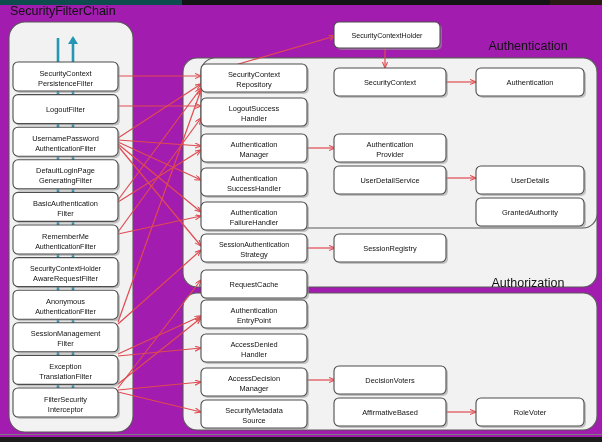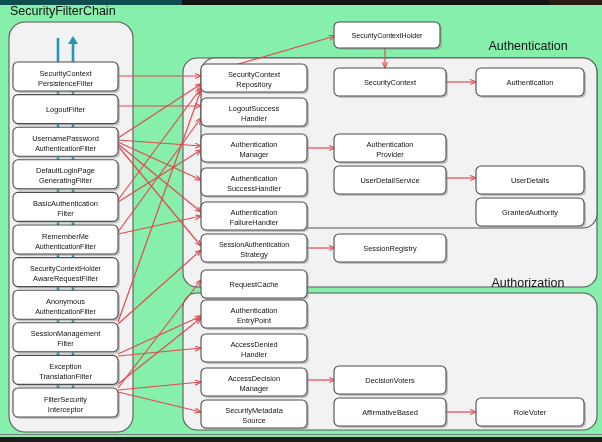--- a/index.html
+++ b/index.html
@@ -1,17 +1,17 @@
 <!DOCTYPE html>
 <html><head>
 <meta charset="utf-8">
 <style>
   html,body{margin:0;padding:0;background:#ffffff;}
   body{width:602px;height:442px;overflow:hidden;font-family:"Liberation Sans",sans-serif;}
-  #stage{position:relative;width:602px;height:442px;background:#86efac;}
+  #stage{position:relative;width:602px;height:442px;background:#a21caf;}
   .topstrip{position:absolute;left:0;top:0;width:602px;height:5px;background:#1b1b1b;}
   .topstrip .seg1{position:absolute;left:0;top:0;width:182px;height:5px;background:#0d4d4d;}
   .topstrip .seg2{position:absolute;left:182px;top:0;width:368px;height:5px;background:#141414;}
   .topstrip .seg3{position:absolute;left:550px;top:0;width:52px;height:5px;background:#2a1c14;}
   .botstrip{position:absolute;left:0;top:437px;width:602px;height:5px;background:#1c1c1c;}
   .botline{position:absolute;left:0;top:434px;width:602px;height:1px;background:#7a7a7a;}
 
   svg#diagram{position:absolute;left:0;top:0;width:602px;height:442px;}
 
   .panel{fill:#f2f2f2;stroke:#595959;stroke-width:1.1;}

